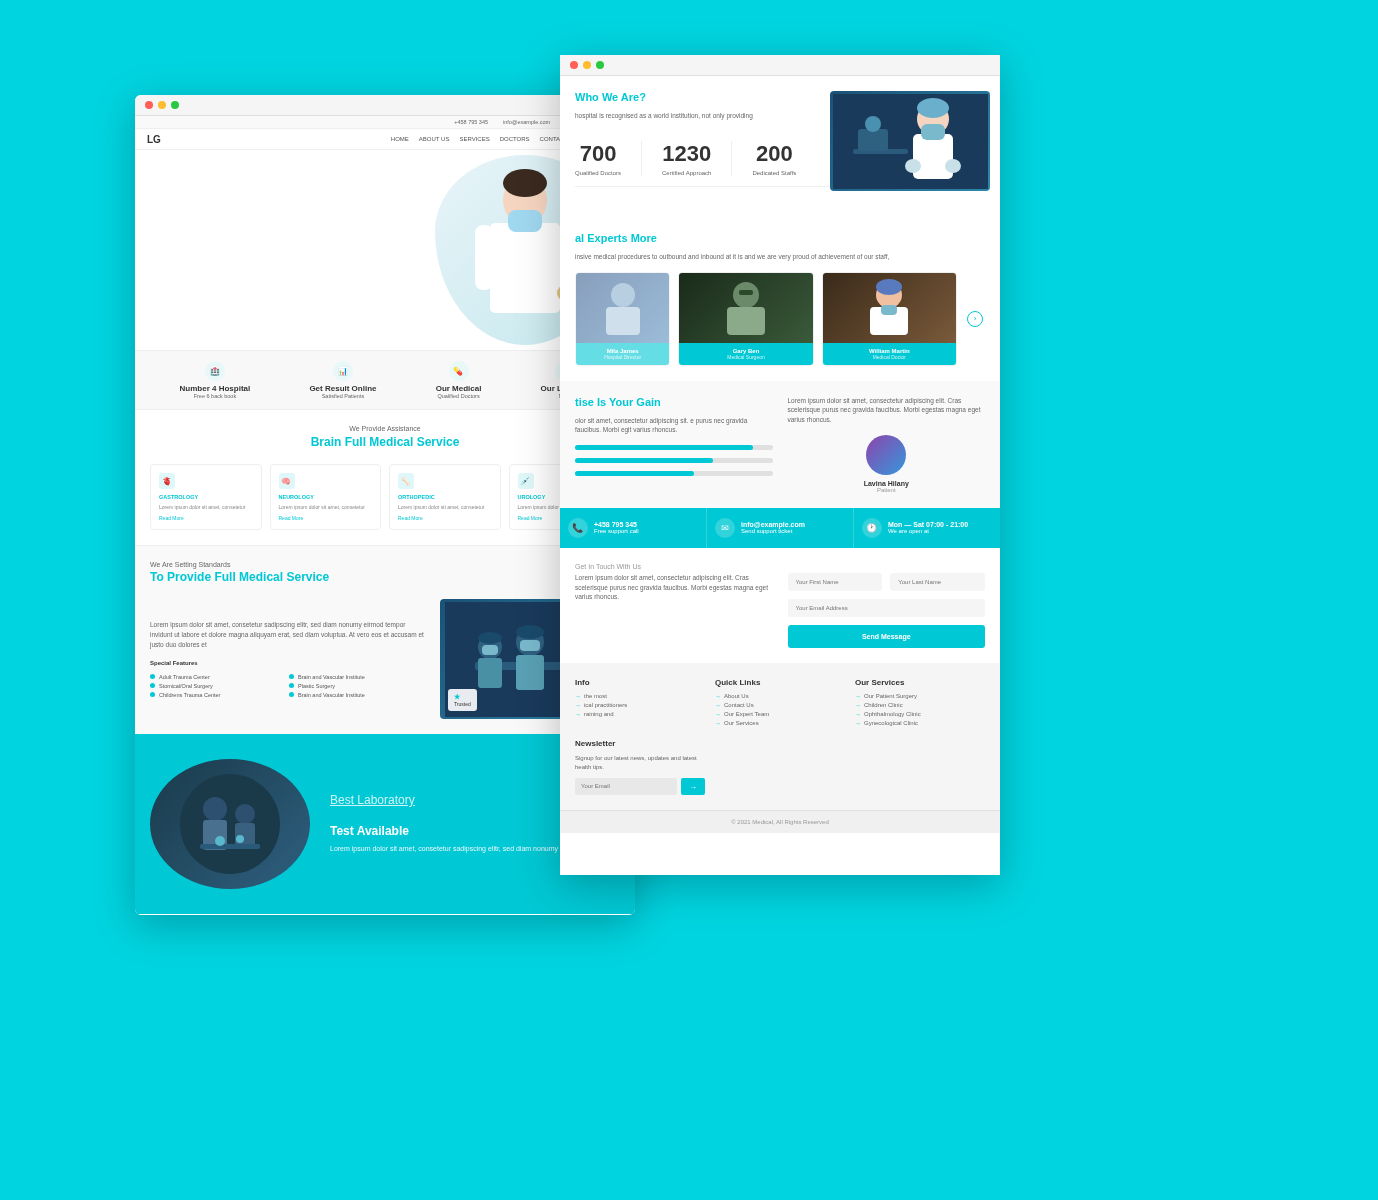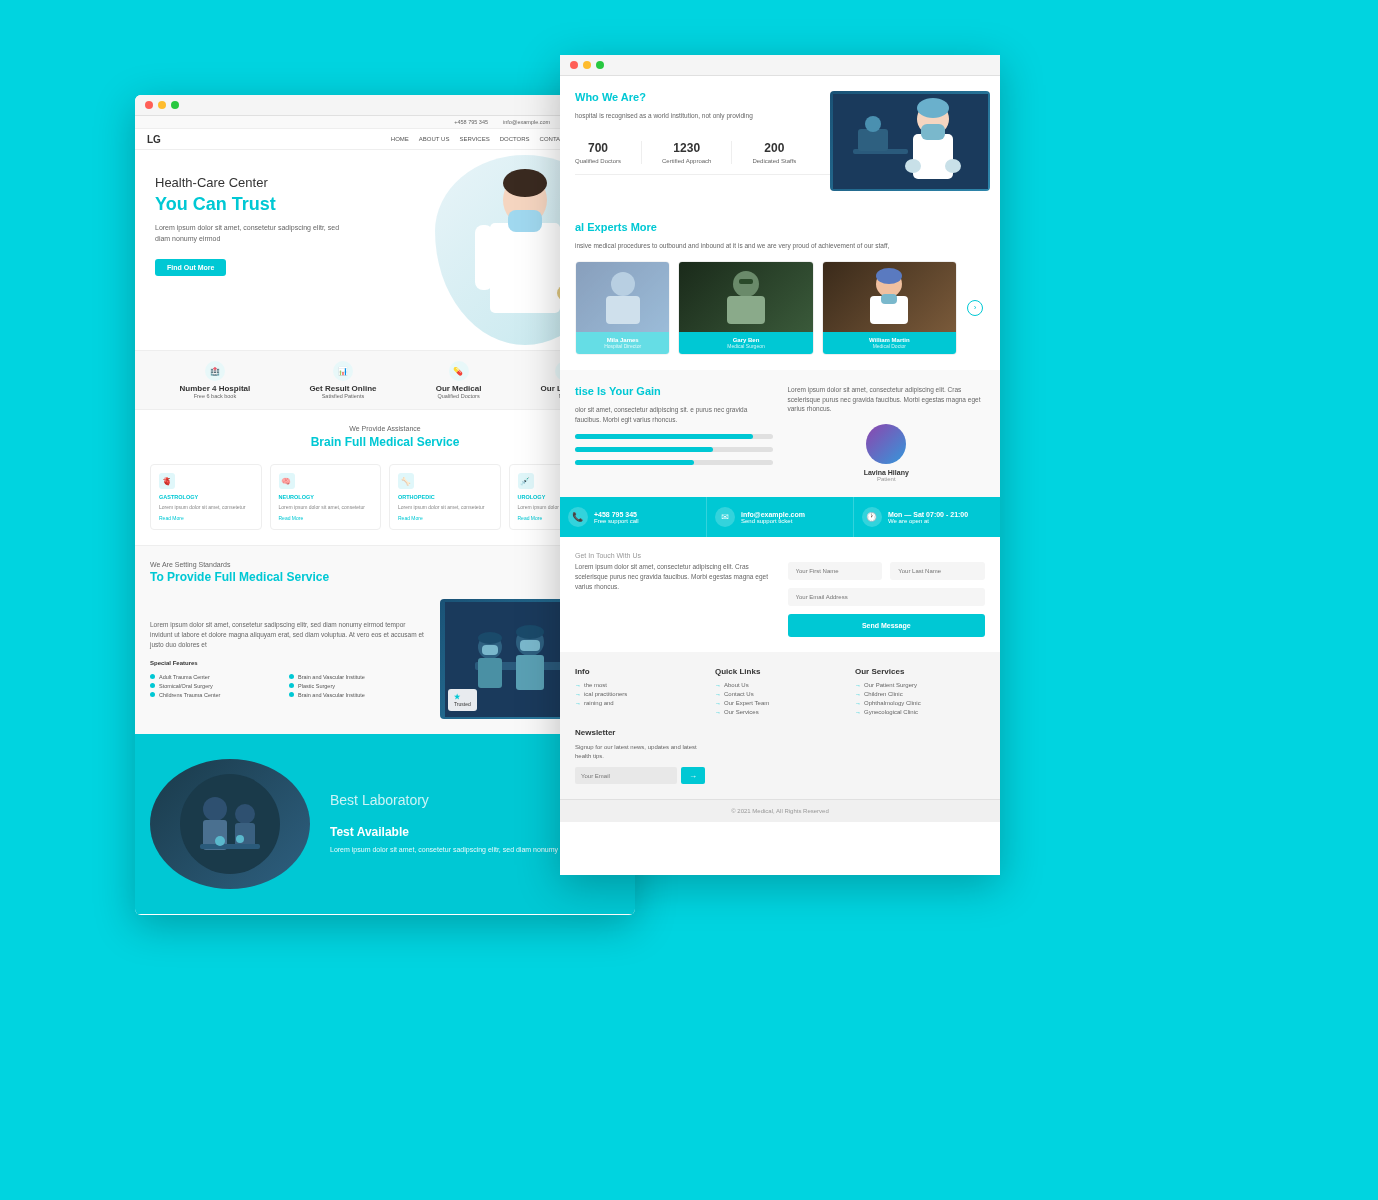--- a/index.html
+++ b/index.html
@@ -291,21 +291,21 @@
       height: 130px;
       background: linear-gradient(135deg, #1a3a4a, #2e6080);
       border-radius: 50%;
       flex-shrink: 0;
       overflow: hidden;
       display: flex; align-items: center; justify-content: center;
       color: rgba(255,255,255,0.3);
       font-size: 30px;
     }
     .lab-text { flex: 1; }
-    .lab-subtitle { font-size: 14px; color: rgba(255,255,255,0.8); margin-bottom: 17px; }
+    .lab-subtitle { font-size: 12px; color: rgba(255,255,255,0.8); margin-bottom: 17px; text-decoration: underline; }
     .lab-title { font-size: 12px; color: #fff; font-weight: 700; margin-bottom: 6px; }
     .lab-desc { font-size: 7px; color: rgba(255,255,255,0.9); line-height: 1.5; }
     .right-section-title {
       font-size: 11px;
       color: #00c8d4;
       font-weight: 700;
       margin-bottom: 8px;
     }
     .right-desc { font-size: 6.5px; color: #666; line-height: 1.5; margin-bottom: 10px; }
 
@@ -323,21 +323,21 @@
     }
 
     .stats-numbers {
       display: flex;
       gap: 20px;
       margin-bottom: 15px;
       padding: 10px 0;
       border-bottom: 1px solid #eee;
     }
     .stat-num-item { text-align: center; }
-    .stat-num { font-size: 12px; font-weight: 700; color: #333; }
+    .stat-num { font-size: 22px; font-weight: 700; color: #333; }
     .stat-num-label { font-size: 6px; color: #666; margin-top: 3px; }
     .stat-num-divider { width: 1px; background: #eee; }
 
     .experts-section { padding: 15px; background: #fff; }
     .experts-grid {
       display: flex;
       gap: 8px;
       margin-top: 10px;
     }
     .expert-card {
@@ -528,26 +528,20 @@
         <span>HOME</span>
         <span>ABOUT US</span>
         <span>SERVICES</span>
         <span>DOCTORS</span>
         <span>CONTACT US</span>
         <span class="nav-btn">LOGIN</span>
       </div>
     </div>
 
     <div class="hero">
-      <div class="hero-text">
-        <div class="hero-subtitle">Health-Care Center</div>
-        <div class="hero-title">You Can Trust</div>
-        <div class="hero-desc">Lorem ipsum dolor sit amet, consetetur sadipscing elitr, sed diam nonumy eirmod</div>
-        <div class="hero-btn">Find Out More</div>
-      </div>
       <div class="hero-image">
 
         <svg width="110" height="170" viewBox="0 0 110 170">
 
           <ellipse cx="55" cy="35" rx="22" ry="25" fill="#f5d5c0"></ellipse>
 
           <ellipse cx="55" cy="18" rx="22" ry="14" fill="#3a2a20"></ellipse>
 
           <rect x="20" y="58" width="70" height="90" rx="5" fill="#ffffff"></rect>
 

